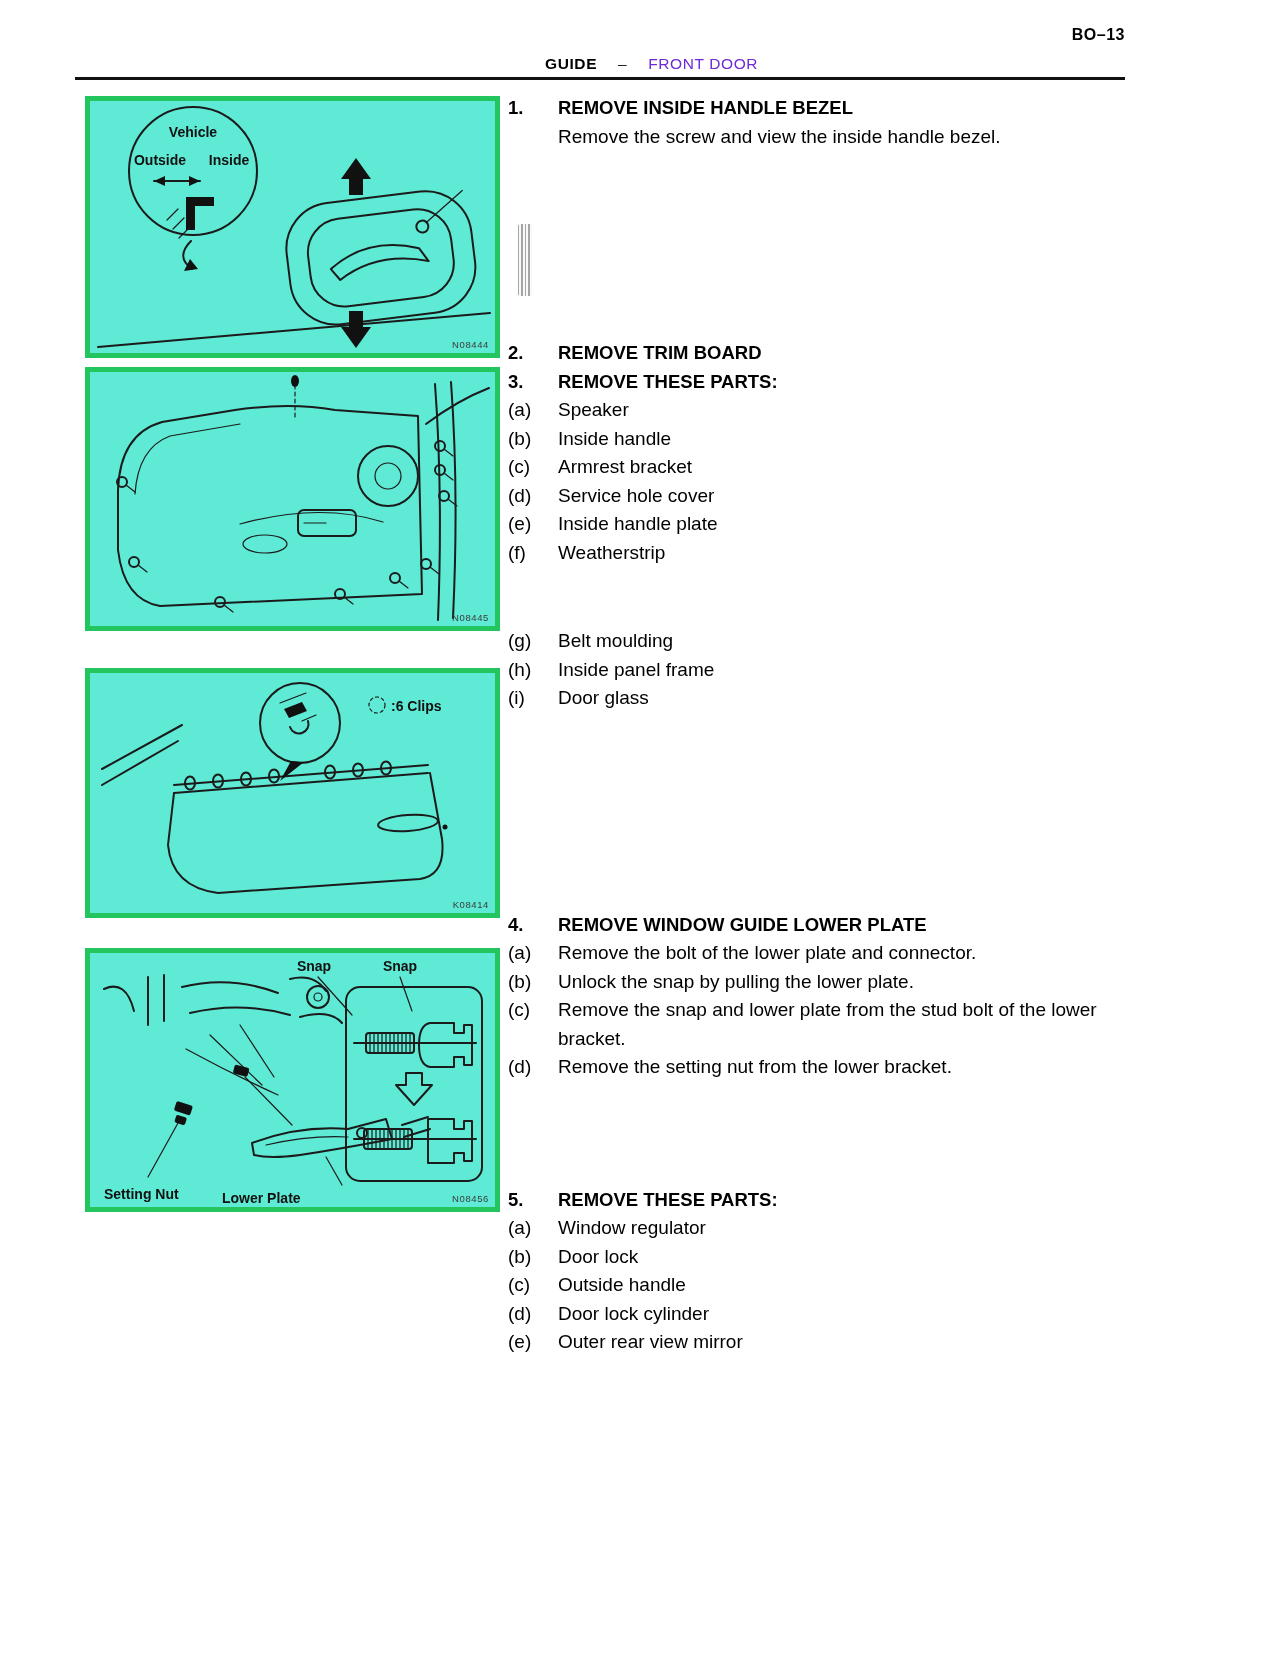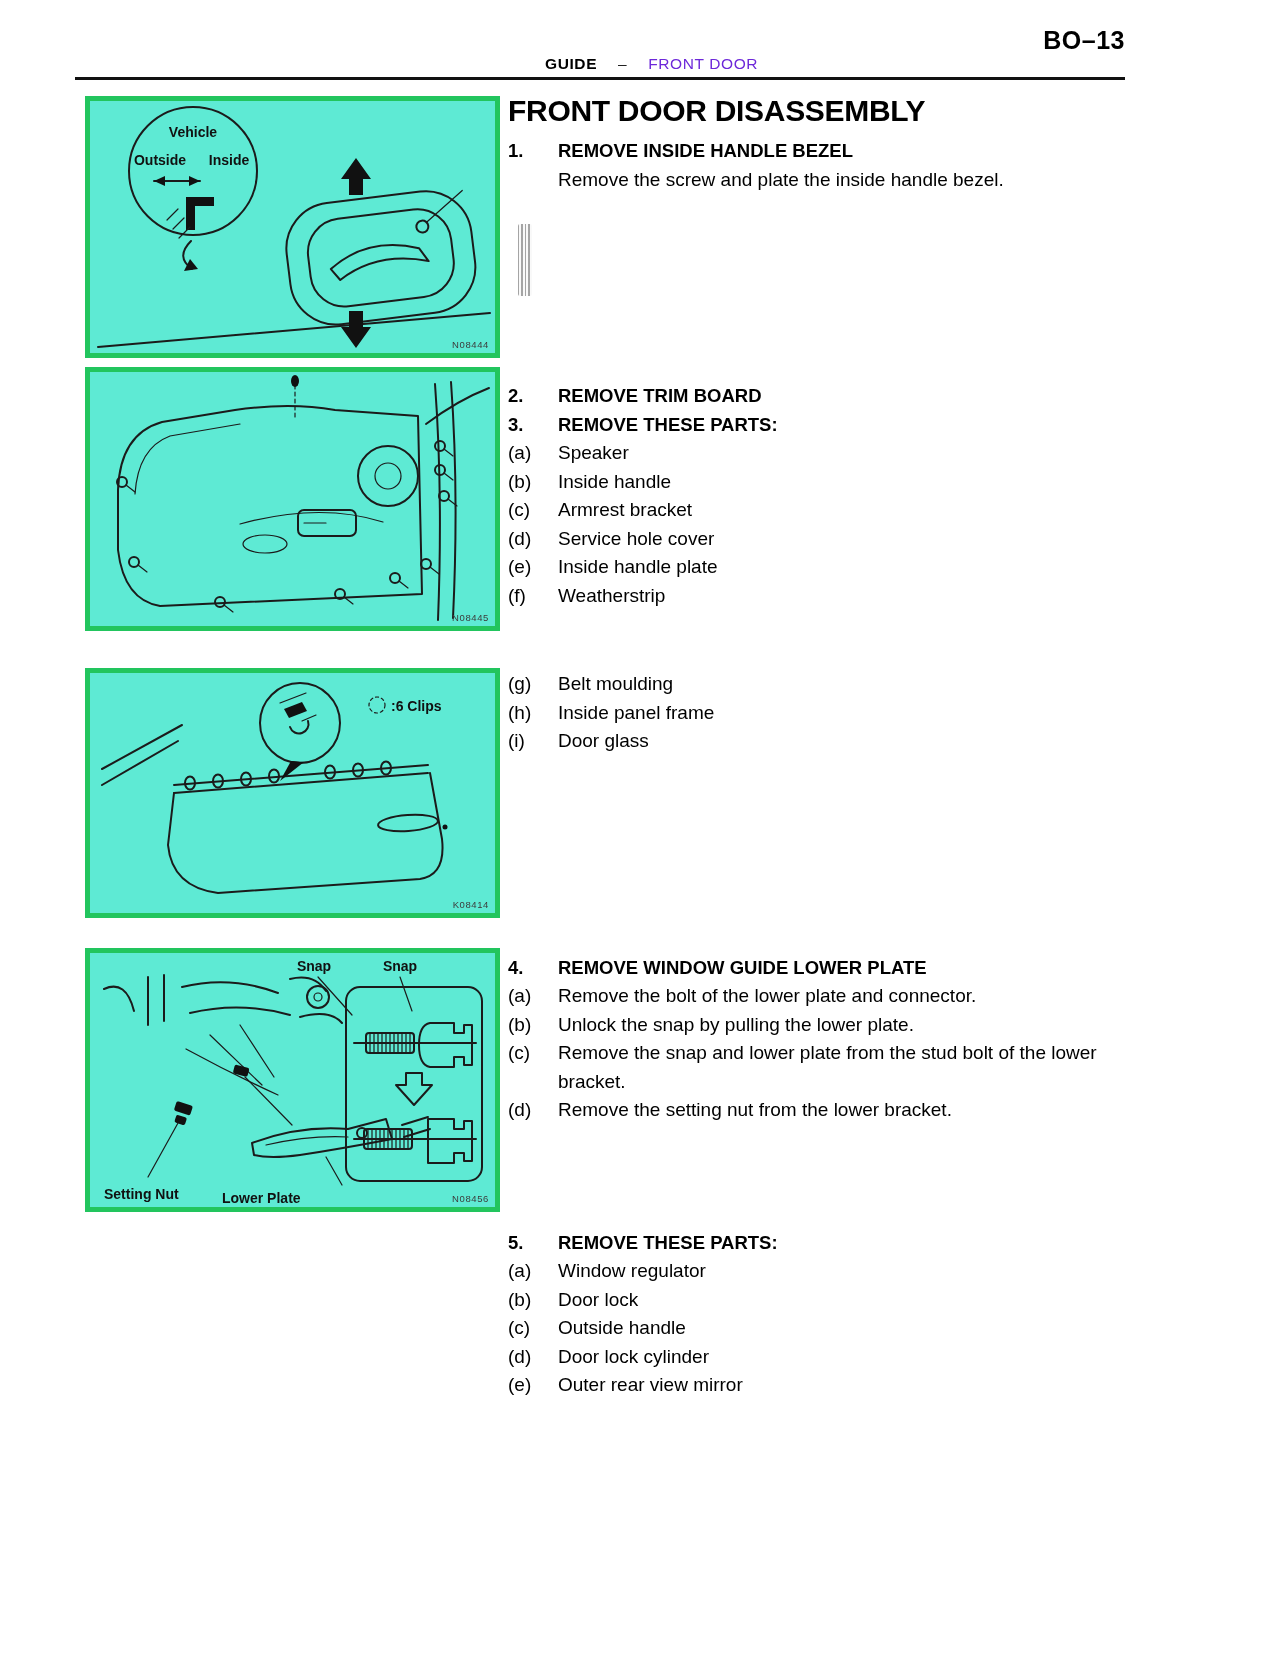--- a/index.html
+++ b/index.html
@@ -1,21 +1,21 @@
 <!DOCTYPE html>
 <html><head>
 <meta charset="utf-8">
 <style>
   html,body{margin:0;padding:0;background:#9a9a9a;}
   .page{
     position:relative;width:1280px;height:1656px;background:#ffffff;
     font-family:"Liberation Sans",sans-serif;color:#000;overflow:hidden;margin:0 auto;
   }
   
-  .page-number{position:absolute;top:26px;right:155px;font-size:25px;font-weight:bold;letter-spacing:.5px;}
+  .page-number{position:absolute;top:26px;right:155px;font-size:16px;font-weight:bold;letter-spacing:.5px;}
   .crumb{position:absolute;top:55px;left:545px;font-size:15.5px;letter-spacing:.6px;white-space:nowrap;}
   .crumb .sec{font-weight:bold;}
   .crumb .dash{margin:0 16px;color:#222;}
   .crumb .sub{color:#6d28d9;}
   .rule{position:absolute;top:77px;left:75px;width:1050px;height:2.5px;background:#111;}
   
   .figure{position:absolute;left:85px;width:405px;border:5px solid #22c55e;background:#5eead4;box-sizing:content-box;}
   .figure svg{display:block;width:405px;}
   .figcode{position:absolute;right:6px;bottom:3px;font-size:9.5px;color:#3c3c3c;letter-spacing:.6px;}
   #fig1{top:96px;height:252px;}
@@ -185,27 +185,26 @@
       <path class="thin" d="M278 177 V195 M282 177 V195 M286 177 V195 M290 177 V195 M294 177 V195 M298 177 V195 M302 177 V195 M306 177 V195 M310 177 V195 M314 177 V195 M318 177 V195"></path>
       <path class="ln" d="M338 166 h26 v10 h10 v-8 h8 v40 h-8 v-8 h-10 v10 h-26 v-44 z"></path>
 
       <text class="txtl" x="14" y="246">Setting Nut</text>
       <text class="txtl" x="132" y="250">Lower Plate</text>
     </svg>
     <span class="figcode">N08456</span>
   </div>
 
   <div class="content">
-    <h1 class="title">FRONT DOOR DISASSEMBLY</h1>
 
     <div class="row head">
       <span class="tag">1.</span>
       <span class="txt">REMOVE INSIDE HANDLE BEZEL</span>
     </div>
-    <div class="body-line">Remove the screw and plate the inside handle bezel.</div>
+    <div class="body-line">Remove the screw and view the inside handle bezel.</div>
 
     <div class="sp" style="height:188px"></div>
 
     <div class="row head">
       <span class="tag">2.</span>
       <span class="txt">REMOVE TRIM BOARD</span>
     </div>
     <div class="row head">
       <span class="tag">3.</span>
       <span class="txt">REMOVE THESE PARTS:</span>

